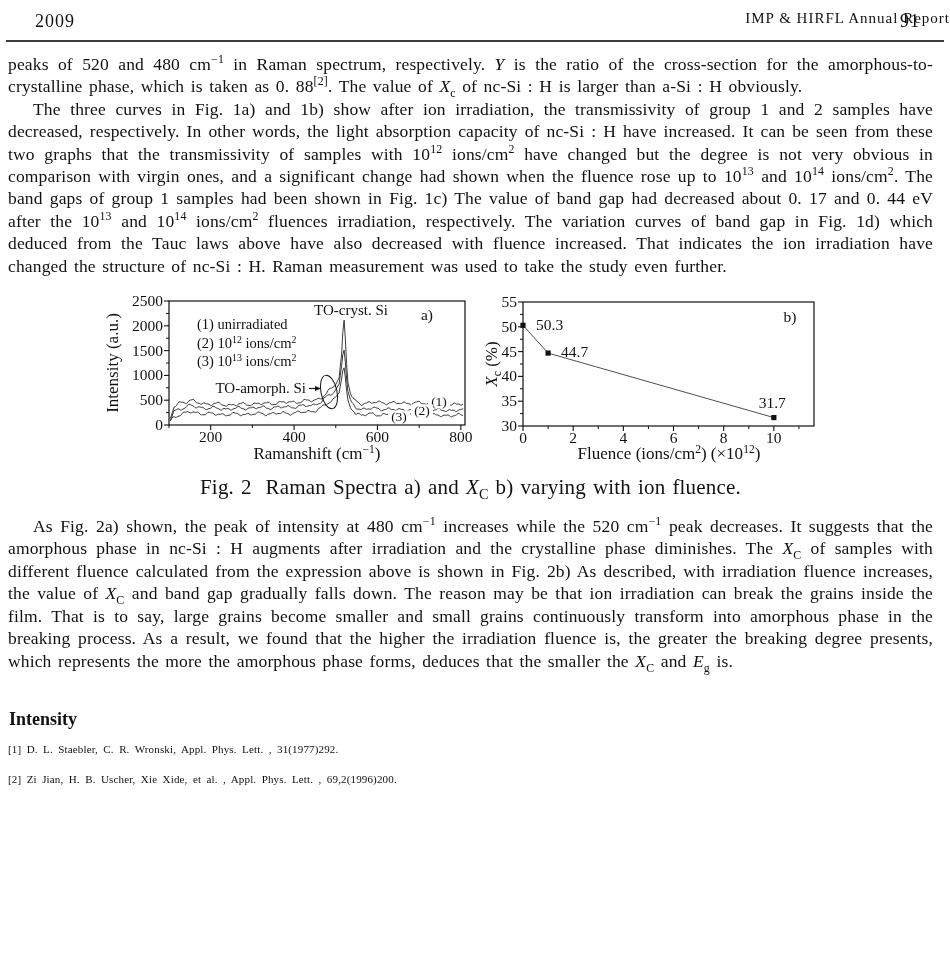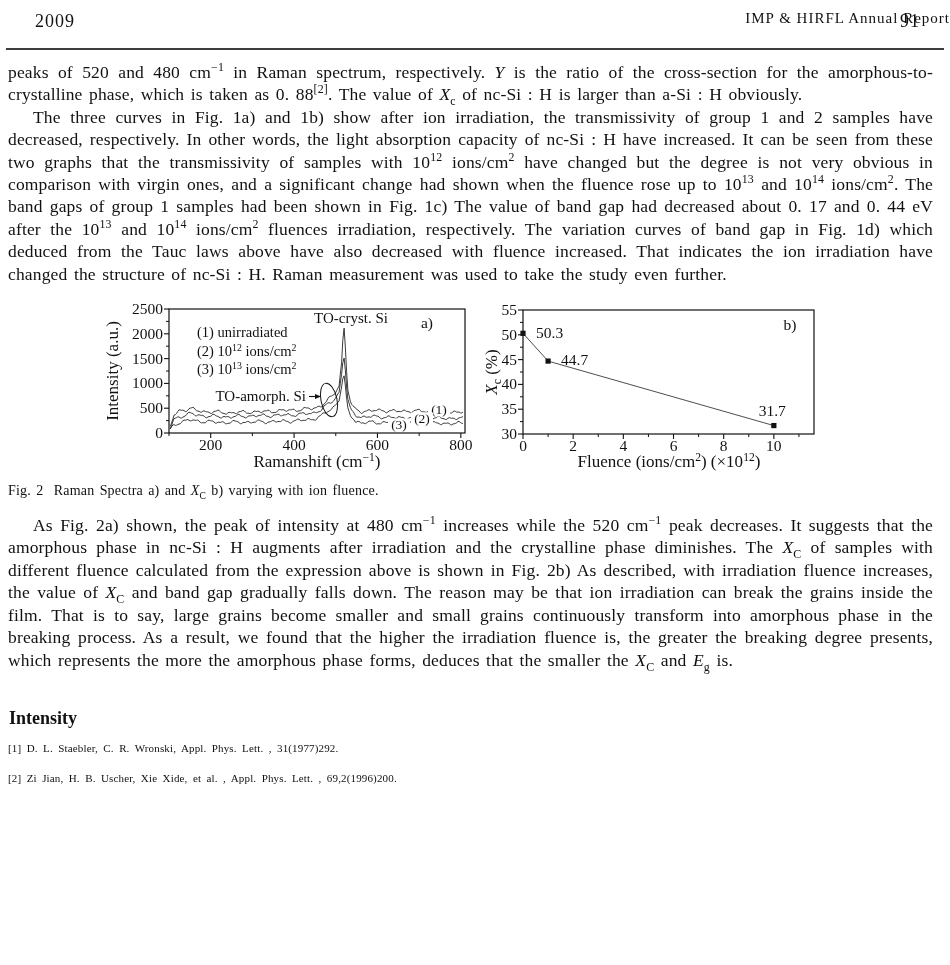--- a/index.html
+++ b/index.html
@@ -1,35 +1,35 @@
 <!DOCTYPE html>
 <html><head>
 <meta charset="utf-8">
 <style>
   html,body{margin:0;padding:0;background:#ffffff;}
   .page{
     width:950px;height:965px;margin:0 auto;background:#fff;color:#111;
     font-family:"Liberation Serif","DejaVu Serif",serif;
     position:relative;overflow:hidden;
   }
-  .header{position:relative;height:48px;font-size:18px;text-decoration:underline;}
+  .header{position:relative;height:40px;font-size:18px;text-decoration:underline;}
   .hyear{position:absolute;left:35px;top:11px;letter-spacing:1px;}
   .htitle{position:absolute;left:0;right:0;top:10px;text-align:right;font-size:15px;letter-spacing:1px;}
   .hpage{position:absolute;right:30px;top:11px;letter-spacing:1px;}
   .rule{height:2px;background:#3d3d3d;margin:0 6px;}
   .content{padding:11px 17px 0 8px;}
   .body-p{
     margin:0;text-align:justify;font-size:17.5px;line-height:22.4px;
     word-spacing:2px;letter-spacing:0.15px;
   }
   .body-p sup,.body-p sub,.caption sup,.caption sub{line-height:0;font-size:68%;}
   .indent{text-indent:25px;}
   .figure{margin:7px 0 0 -14px;width:950px;height:190px;}
   .caption{
-    text-align:left;font-size:14px;margin-top:1px;letter-spacing:0.2px;word-spacing:1.5px;
+    text-align:center;font-size:21px;margin-top:1px;letter-spacing:0.2px;word-spacing:1.5px;
   }
   .caption + .body-p{margin-top:15px;}
   .refs-heading{font-weight:bold;font-size:18px;margin-top:37px;margin-left:1px;}
   .ref-item{
     font-size:11px;line-height:22.5px;margin-top:8px;word-spacing:2.5px;letter-spacing:0.15px;font-family:Liberation Serif, serif;
   }
   .ref-item:first-of-type{margin-top:13px;}
   svg text{fill:#111;}
 </style>
 </head>

